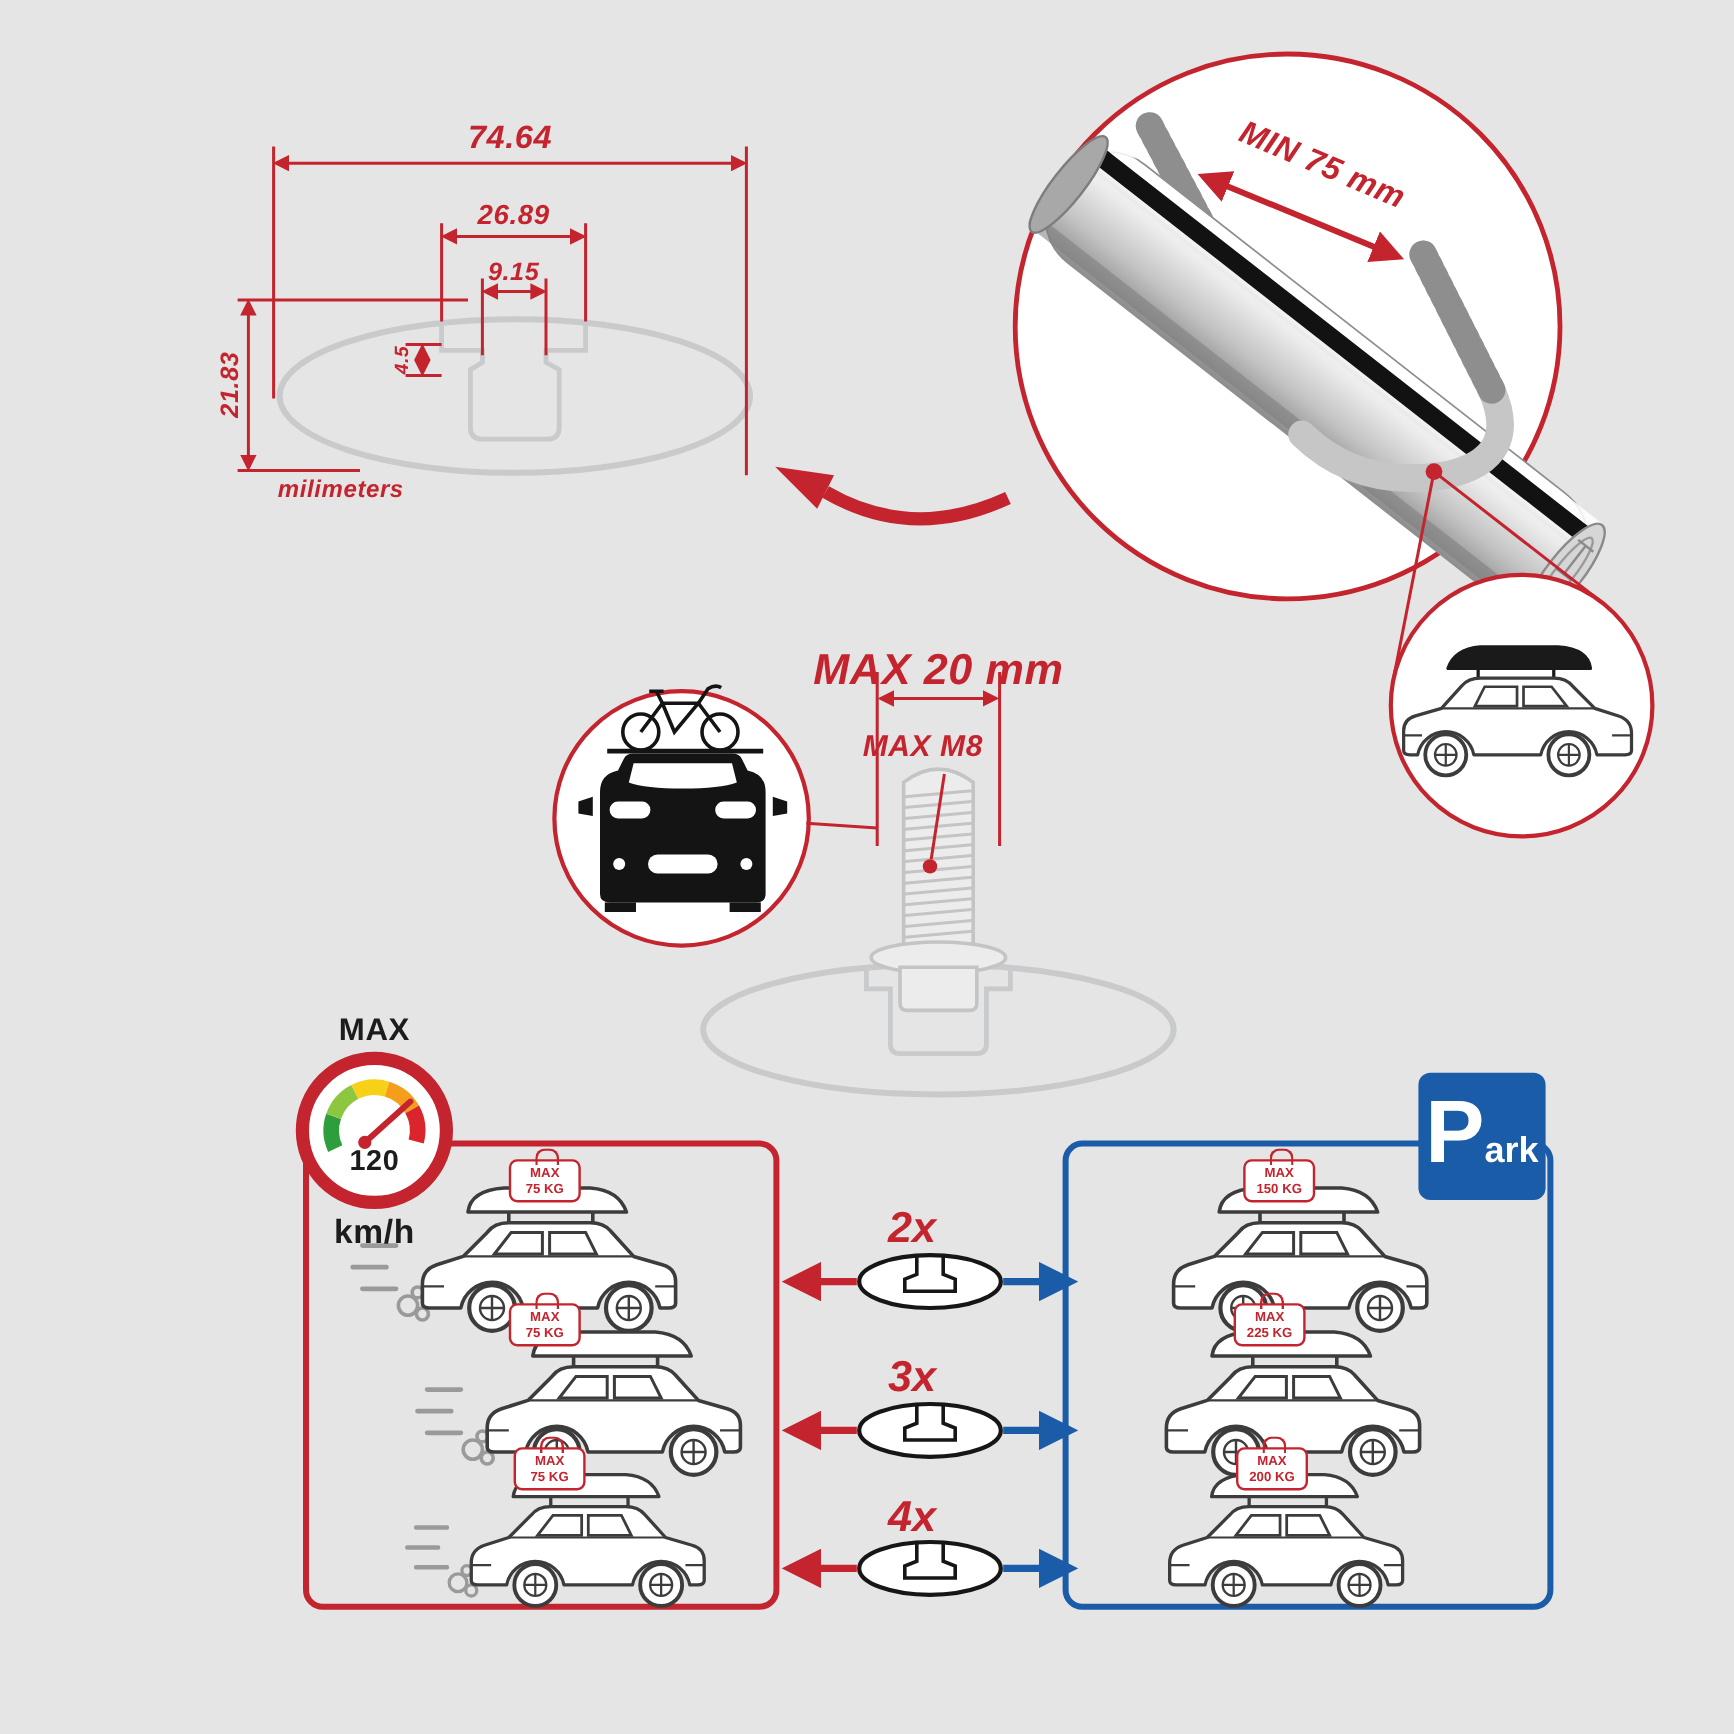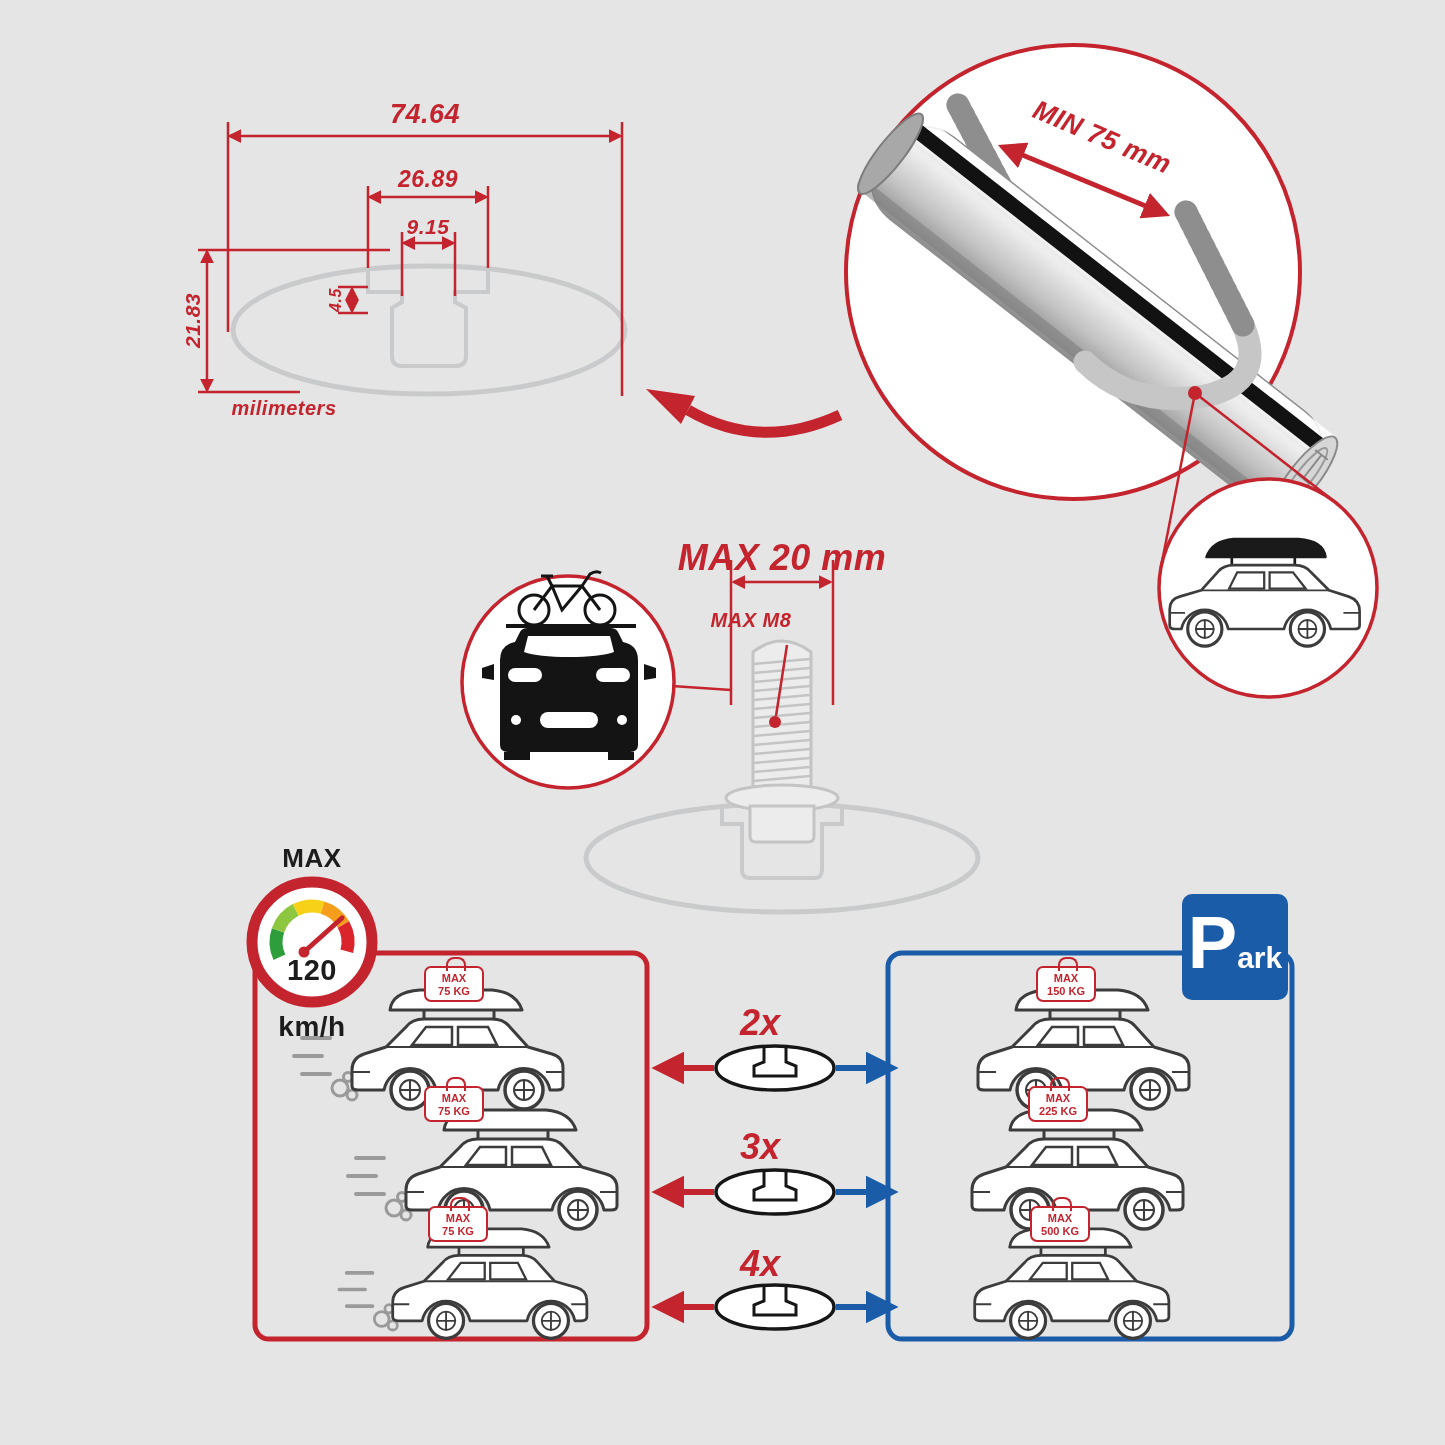--- a/index.html
+++ b/index.html
@@ -228,24 +228,24 @@
 <div class="lbl" style="left:355px;top:101px;width:140px;font-size:27px">74.64</div>
 <div class="lbl" style="left:368px;top:168px;width:120px;font-size:23px">26.89</div>
 <div class="lbl" style="left:378px;top:216px;width:100px;font-size:21px">9.15</div>
 <div class="lbl" style="left:150px;top:310px;width:84px;font-size:21px;transform:rotate(-90deg)">21.83</div>
 <div class="lbl" style="left:316px;top:292px;width:40px;font-size:16px;transform:rotate(-90deg)">4.5</div>
 <div class="lbl left" style="left:204px;top:398px;width:160px;font-size:20px">milimeters</div>
 
 <div class="lbl" style="left:1012px;top:124px;width:180px;font-size:27px;transform:rotate(23deg)">MIN 75 mm</div>
 
 <div class="lbl" style="left:662px;top:540px;width:240px;font-size:36px">MAX 20 mm</div>
-<div class="lbl" style="left:671px;top:610px;width:160px;font-size:20px">MAX M8</div>
+<div class="lbl" style="left:689px;top:610px;width:160px;font-size:25px">MAX M8</div>
 
 <div class="lbl blk" style="left:272px;top:845px;width:80px;font-size:26px">MAX</div>
-<div class="lbl blk" style="left:272px;top:956px;width:80px;font-size:29px">120</div>
+<div class="lbl blk" style="left:272px;top:956px;width:80px;font-size:24px">120</div>
 <div class="lbl blk" style="left:262px;top:1013px;width:100px;font-size:28px">km/h</div>
 
 <div class="park">
   <span class="big">P</span>
       <span class="small">ark</span>
 </div>
 
 <div class="count" style="left:740px;top:1002px">2x</div>
 <div class="count" style="left:740px;top:1126px">3x</div>
 <div class="count" style="left:740px;top:1243px">4x</div>
@@ -266,16 +266,16 @@
 <div class="tag" style="left:1036px;top:966px">
   <div>MAX</div>
   <div>150 KG</div>
 </div>
 <div class="tag" style="left:1028px;top:1086px">
   <div>MAX</div>
   <div>225 KG</div>
 </div>
 <div class="tag" style="left:1030px;top:1206px">
   <div>MAX</div>
-  <div>500 KG</div>
+  <div>200 KG</div>
 </div>
 
 </div>
 
 </body></html>

